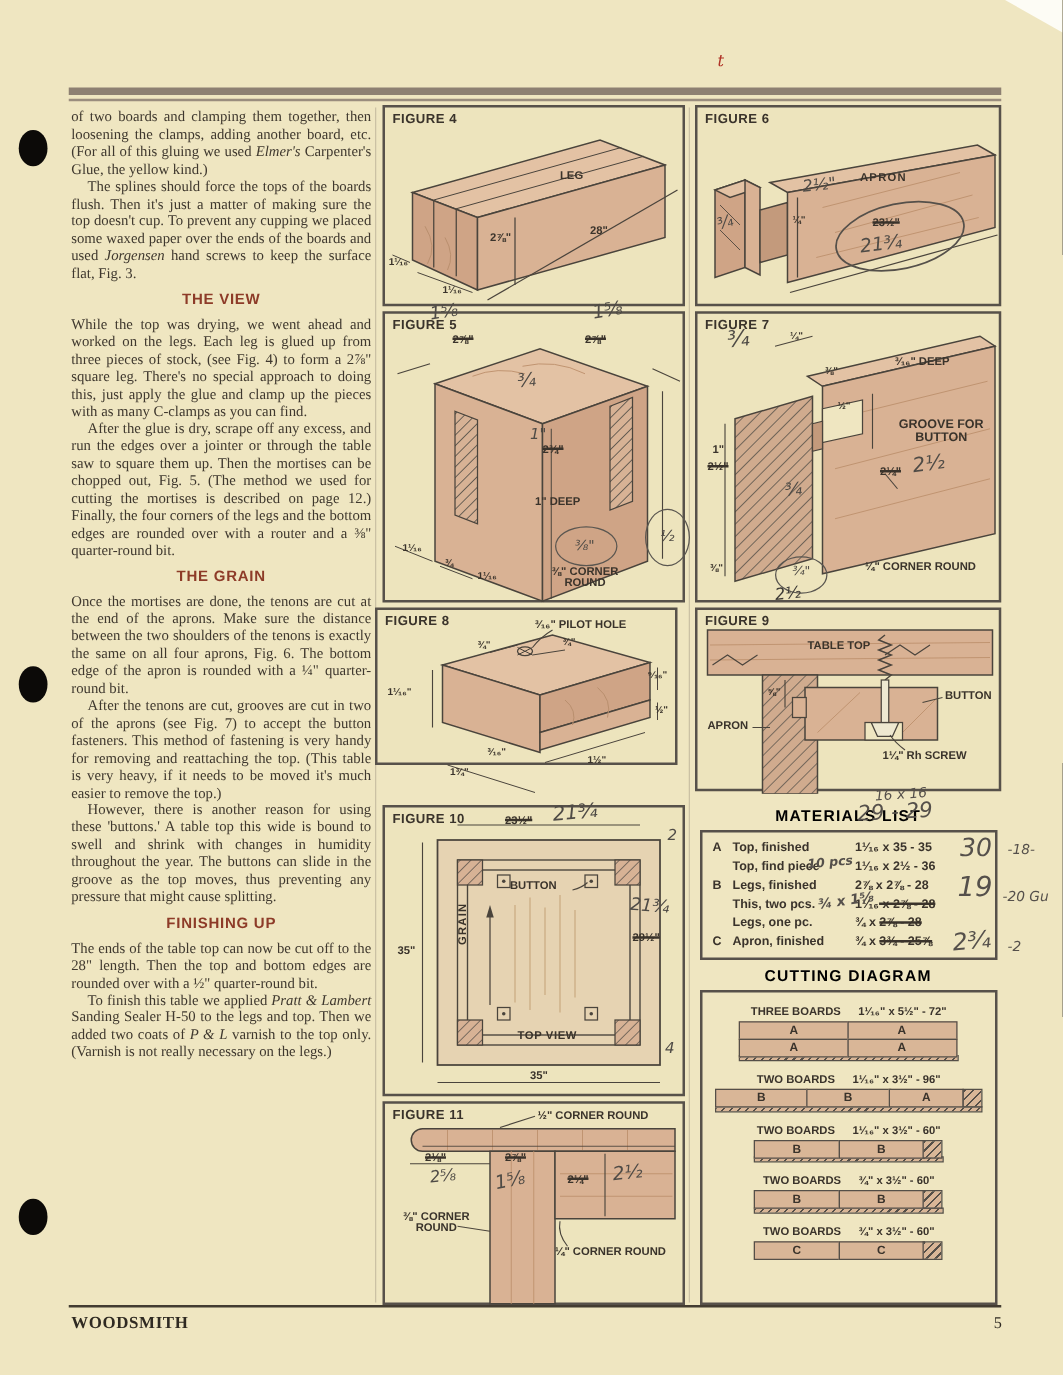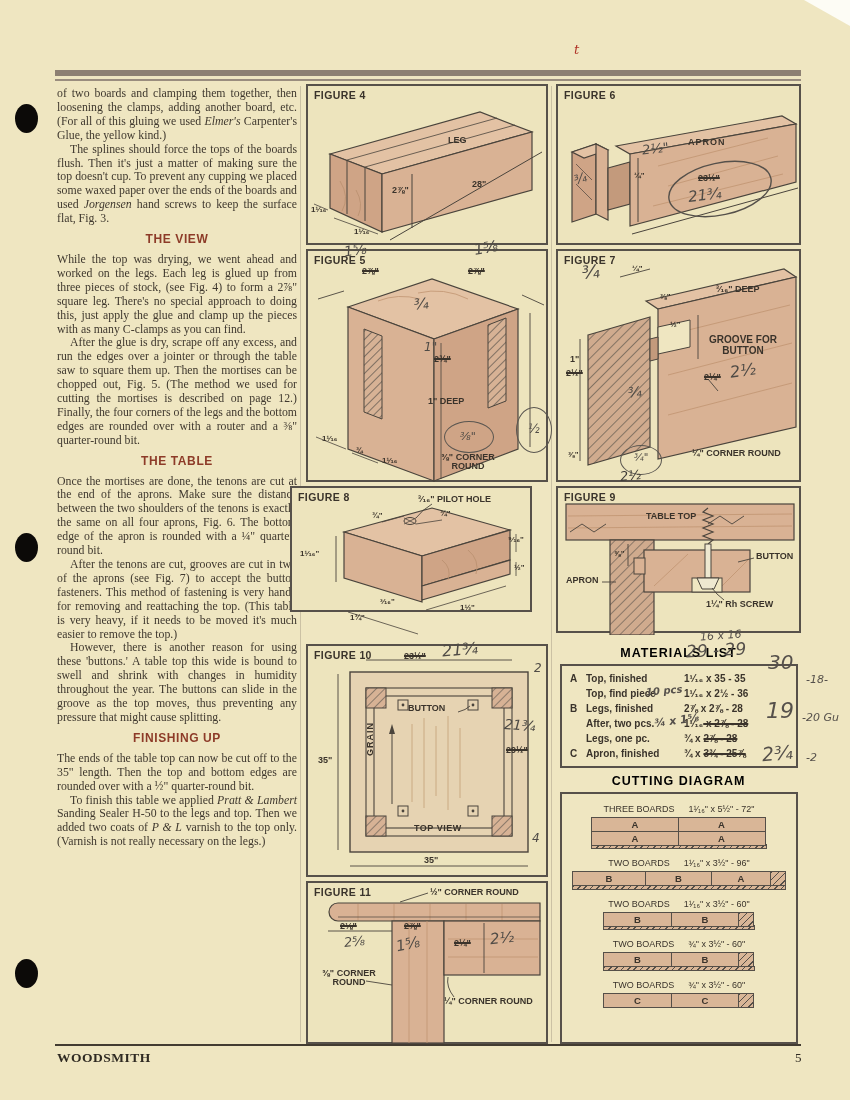--- a/index.html
+++ b/index.html
@@ -42,21 +42,21 @@
       box-sizing:border-box;padding:5px 8px 0 8px;font-family:"Liberation Sans","DejaVu Sans",sans-serif;
       font-weight:bold;font-size:10px;color:#3a332b;}
   .mrow{display:flex;line-height:15px;}
   .mk{width:16px;}
   .mn{flex:1;}
   .md{width:104px;}
   
   .cutbox{position:absolute;left:560px;top:792px;width:238px;height:252px;border:2px solid #57514a;
       box-sizing:border-box;padding:10px 10px 0 10px;font-family:"Liberation Sans","DejaVu Sans",sans-serif;}
   .cg{margin-bottom:9px;}
-  .cghead{display:flex;justify-content:center;gap:14px;font-weight:normal;font-size:9px;color:#3a332b;margin-bottom:3px;}
+  .cghead{display:flex;justify-content:center;gap:14px;font-weight:bold;font-size:9px;color:#3a332b;margin-bottom:3px;}
   .brdwrap{display:flex;justify-content:center;}
   .brd{display:flex;}
   .cell{height:15px;box-sizing:border-box;border:1.5px solid #554f48;margin-left:-1.5px;background:#d9b697;
       text-align:center;font-weight:bold;font-size:9.5px;color:#3a332b;line-height:13px;}
   .cell:first-child{margin-left:0;}
   .waste{height:15px;width:16px;box-sizing:border-box;border:1.5px solid #554f48;margin-left:-1.5px;
       background:repeating-linear-gradient(135deg,#554f48 0 1.3px,#d9b697 1.3px 5px);}
   .strip{height:5px;margin-top:-1.5px;border:1.5px solid #554f48;box-sizing:border-box;
       background:repeating-linear-gradient(135deg,#554f48 0 1.2px,#d9b697 1.2px 4.5px);}
   .hwp{position:absolute;font-family:"DejaVu Sans",sans-serif;font-style:italic;color:#55504b;white-space:nowrap;line-height:1;}
@@ -76,26 +76,26 @@
   <div class="rule-thin"></div>
   <div class="colrule" style="left:300px;"></div>
   <div class="colrule" style="left:551px;"></div>
 
   <div class="col-text">
     <p class="ni"><span>of two boards and clamping them together, then loosening the clamps, adding another board, etc. (For all of this gluing we used </span><i>Elmer's</i><span> Carpenter's Glue, the yellow kind.)</span></p>
     <p><span>The splines should force the tops of the boards flush. Then it's just a matter of making sure the top doesn't cup. To prevent any cupping we placed some waxed paper over the ends of the boards and used </span><i>Jorgensen</i><span> hand screws to keep the surface flat, Fig. 3.</span></p>
     <div class="h">THE VIEW</div>
     <p class="ni"><span>While the top was drying, we went ahead and worked on the legs. Each leg is glued up from three pieces of stock, (see Fig. 4) to form a 2⅞" square leg. There's no special approach to doing this, just apply the glue and clamp up the pieces with as many C-clamps as you can find.</span></p>
     <p><span>After the glue is dry, scrape off any excess, and run the edges over a jointer or through the table saw to square them up. Then the mortises can be chopped out, Fig. 5. (The method we used for cutting the mortises is described on page 12.) Finally, the four corners of the legs and the bottom edges are rounded over with a router and a ⅜" quarter-round bit.</span></p>
-    <div class="h">THE TABLE</div>
+    <div class="h">THE GRAIN</div>
     <p class="ni"><span>Once the mortises are done, the tenons are cut at the end of the aprons. Make sure the distance between the two shoulders of the tenons is exactly the same on all four aprons, Fig. 6. The bottom edge of the apron is rounded with a ¼" quarter-round bit.</span></p>
     <p><span>After the tenons are cut, grooves are cut in two of the aprons (see Fig. 7) to accept the button fasteners. This method of fastening is very handy for removing and reattaching the top. (This table is very heavy, if it needs to be moved it's much easier to remove the top.)</span></p>
     <p><span>However, there is another reason for using these 'buttons.' A table top this wide is bound to swell and shrink with changes in humidity throughout the year. The buttons can slide in the groove as the top moves, thus preventing any pressure that might cause splitting.</span></p>
     <div class="h">FINISHING UP</div>
-    <p class="ni"><span>The ends of the table top can now be cut off to the 35" length. Then the top and bottom edges are rounded over with a ½" quarter-round bit.</span></p>
+    <p class="ni"><span>The ends of the table top can now be cut off to the 28" length. Then the top and bottom edges are rounded over with a ½" quarter-round bit.</span></p>
     <p><span>To finish this table we applied </span><i>Pratt &amp; Lambert</i><span> Sanding Sealer H-50 to the legs and top. Then we added two coats of </span><i>P &amp; L</i><span> varnish to the top only. (Varnish is not really necessary on the legs.)</span></p>
   </div>
 
   <div class="fig" style="left:306px;top:84px;width:242px;height:161px;">
     <svg width="242" height="161" viewBox="0 0 242 161">
       <polygon points="22,68 172,26 224,46 74,88" fill="#e3c2a4" stroke="#4a443c" stroke-width="1.2"></polygon>
       <polygon points="22,68 74,88 74,146 22,122" fill="#cfa486" stroke="#4a443c" stroke-width="1.2"></polygon>
       <polygon points="74,88 224,46 224,104 74,146" fill="#d9b294" stroke="#4a443c" stroke-width="1.2"></polygon>
       <line x1="39" y1="74" x2="39" y2="128" stroke="#4a443c"></line>
       <line x1="57" y1="81" x2="57" y2="135" stroke="#4a443c"></line>
@@ -201,34 +201,34 @@
       <line x1="62" y1="26" x2="92" y2="18" stroke="#4a443c" stroke-width="0.9"></line>
       <line x1="140" y1="64" x2="140" y2="108" stroke="#4a443c" stroke-width="0.9"></line>
       <line x1="160" y1="140" x2="150" y2="128" stroke="#4a443c" stroke-width="0.9"></line>
     </svg>
     <div class="ft">FIGURE 7</div>
     <div class="hw" style="left:24px;top:12px;font-size:18px;transform:rotate(-6deg);">¾</div>
     <div class="pl pls" style="left:74px;top:14px;">¼"</div>
     <div class="pl pls" style="left:102px;top:42px;">⅜"</div>
     <div class="pl pls" style="left:112px;top:70px;">½"</div>
     <div class="pl" style="left:158px;top:34px;">³⁄₁₆" DEEP</div>
-    <div class="pl ctr" style="left:142px;top:84px;width:86px;font-size:10px;"><span>GROOVE FOR</span><br><span>BUTTON</span></div>
+    <div class="pl ctr" style="left:152px;top:84px;width:86px;font-size:10px;"><span>GROOVE FOR</span><br><span>BUTTON</span></div>
     <div class="pl" style="left:12px;top:104px;">1"</div>
     <div class="pl x" style="left:8px;top:118px;">2½"</div>
     <div class="hw" style="left:70px;top:134px;font-size:14px;transform:rotate(-5deg);">¾</div>
     <div class="pl x" style="left:146px;top:122px;">2¼"</div>
     <div class="hw" style="left:172px;top:112px;font-size:16px;transform:rotate(-8deg);">2½</div>
     <div class="pl pls" style="left:10px;top:200px;">⅜"</div>
     <div class="circ" style="left:62px;top:194px;width:40px;height:28px;"></div>
     <div class="hw" style="left:76px;top:202px;font-size:10px;">¾"</div>
     <div class="pl" style="left:134px;top:198px;">¼" CORNER ROUND</div>
     <div class="hw" style="left:62px;top:218px;font-size:13px;transform:rotate(-6deg);color:#3c3936;">2½</div>
   </div>
 
-  <div class="fig" style="left:290px;top:486px;width:242px;height:126px;">
+  <div class="fig" style="left:300px;top:486px;width:242px;height:126px;">
     <svg width="242" height="147" viewBox="0 0 242 147">
       <polygon points="52,44 140,20 218,42 130,68" fill="#e3c2a4" stroke="#4a443c" stroke-width="1.2"></polygon>
       <polygon points="52,44 130,68 130,114 52,90" fill="#d9b294" stroke="#4a443c" stroke-width="1.2"></polygon>
       <polygon points="130,68 218,42 218,72 130,98" fill="#cfa486" stroke="#4a443c" stroke-width="1.2"></polygon>
       <polygon points="130,98 218,72 218,86 130,112" fill="#d9b294" stroke="#4a443c" stroke-width="1.2"></polygon>
       <path d="M150,72 q10,8 6,20 M176,62 q12,10 8,24" fill="none" stroke="#b98f6e" stroke-width="0.8"></path>
       <ellipse cx="118" cy="33" rx="6" ry="3.5" fill="none" stroke="#4a443c"></ellipse>
       <line x1="112" y1="30" x2="124" y2="36" stroke="#4a443c" stroke-width="0.8"></line>
       <line x1="124" y1="30" x2="112" y2="36" stroke="#4a443c" stroke-width="0.8"></line>
       <path d="M140,16 q-10,6 -16,14" fill="none" stroke="#4a443c" stroke-width="0.9"></path>
@@ -389,40 +389,40 @@
       <span class="mn">Top, find piece</span>
       <span class="md">1¹⁄₁₆ x 2½ - 36</span>
     </div>
     <div class="mrow">
       <span class="mk">B</span>
       <span class="mn">Legs, finished</span>
       <span class="md">2⅞ x 2⅞ - 28</span>
     </div>
     <div class="mrow">
       <span class="mk"></span>
-      <span class="mn">After, two pcs.</span>
+      <span class="mn">This, two pcs.</span>
       <span class="md"><span>1¹⁄₁₆</span><span class="x"> x 2⅞ - 28</span></span>
     </div>
     <div class="mrow">
       <span class="mk"></span>
       <span class="mn">Legs, one pc.</span>
       <span class="md"><span>¾ x </span><span class="x">2⅞ - 28</span></span>
     </div>
     <div class="mrow">
       <span class="mk">C</span>
       <span class="mn">Apron, finished</span>
       <span class="md"><span>¾ x </span><span class="x">3¾ - 25⅞</span></span>
     </div>
     <div class="hwp" style="left:84px;top:20px;font-size:10px;transform:rotate(-5deg);">10 pcs</div>
     <div class="hwp" style="left:92px;top:49px;font-size:11px;transform:rotate(-8deg);">¾ x 1⅝</div>
   </div>
 
   <div class="hwp" style="left:700px;top:630px;font-size:11px;transform:rotate(-4deg);">16 x 16</div>
   <div class="hwp" style="left:686px;top:642px;font-size:17px;transform:rotate(-3deg);">29 - 29</div>
-  <div class="hwp" style="left:768px;top:652px;font-size:20px;">30</div>
+  <div class="hwp" style="left:768px;top:668px;font-size:20px;">30</div>
   <div class="hwp" style="left:806px;top:674px;font-size:11px;">-18-</div>
   <div class="hwp" style="left:766px;top:700px;font-size:22px;">19</div>
   <div class="hwp" style="left:802px;top:712px;font-size:11px;">-20 Gu</div>
   <div class="hwp" style="left:762px;top:744px;font-size:19px;transform:rotate(-5deg);">2¾</div>
   <div class="hwp" style="left:806px;top:752px;font-size:11px;">-2</div>
 
   <div class="side-title" style="left:556px;top:774px;">CUTTING DIAGRAM</div>
   <div class="cutbox">
     <div class="cg">
       <div class="cghead">

